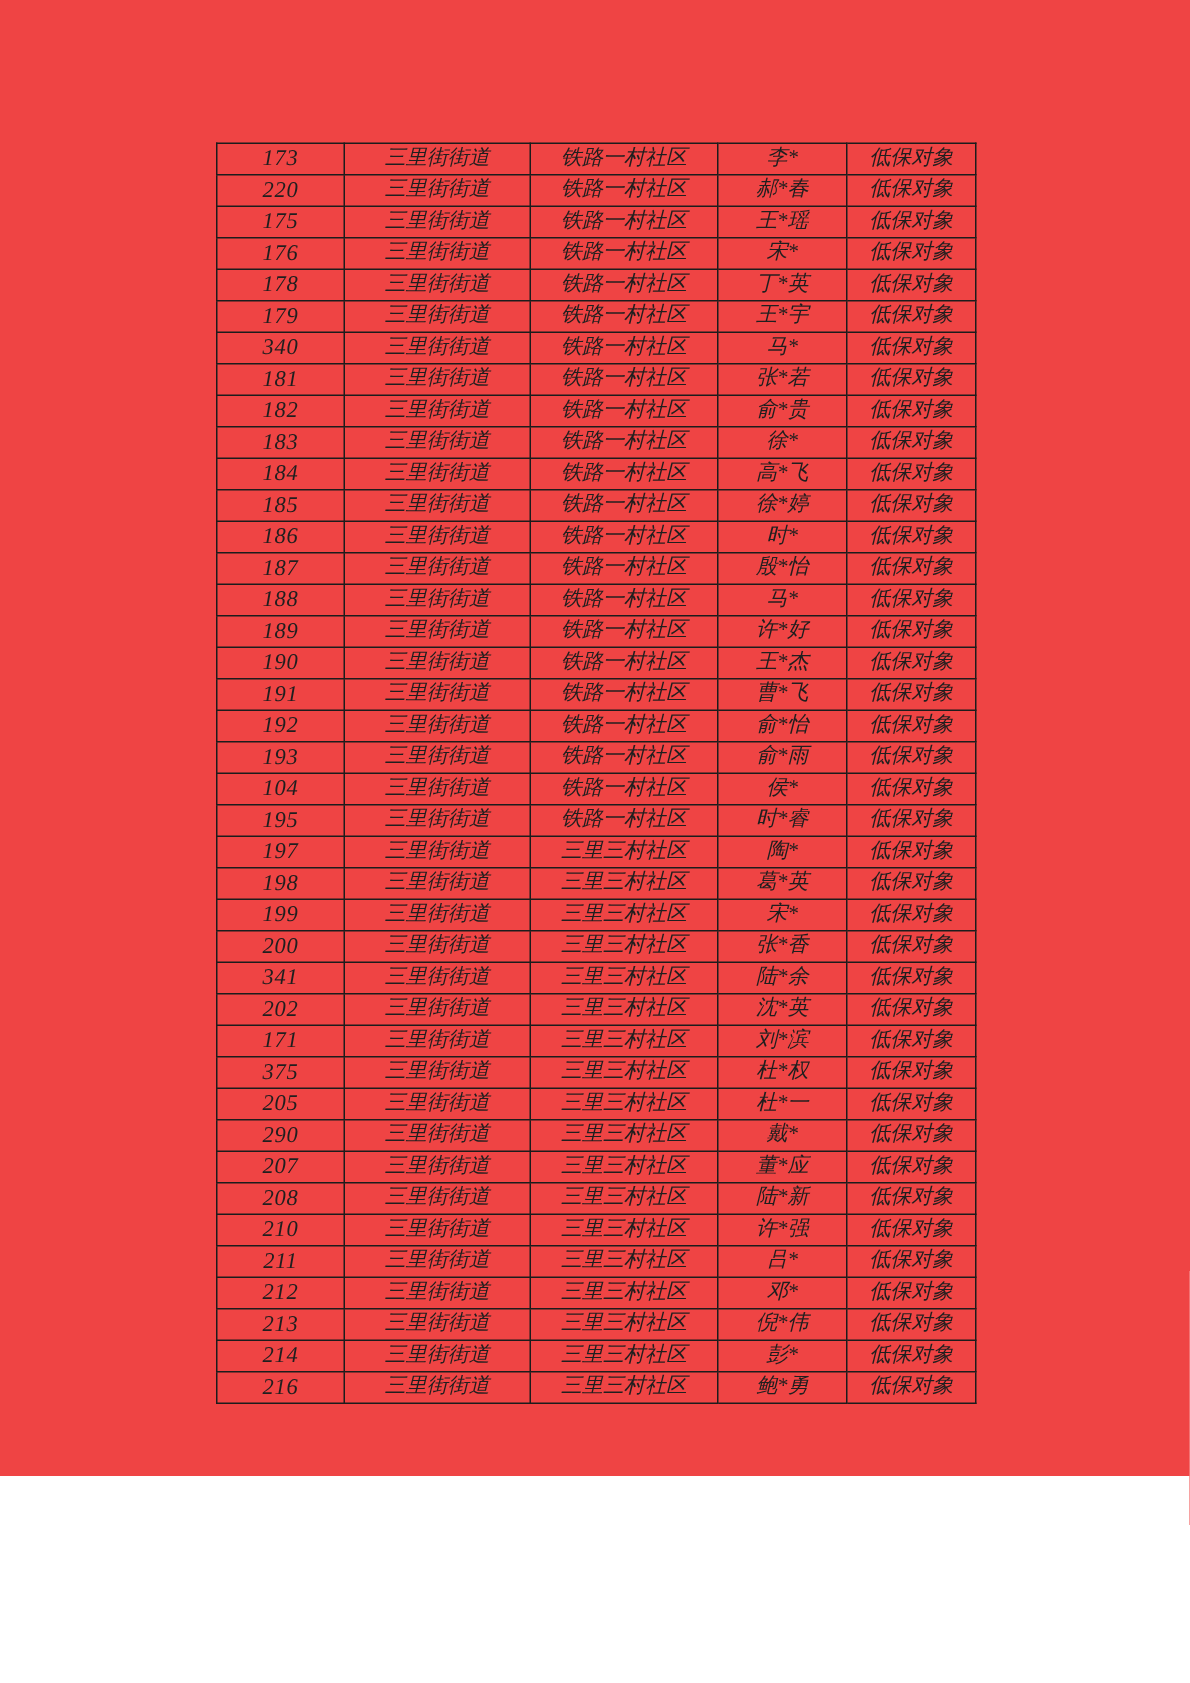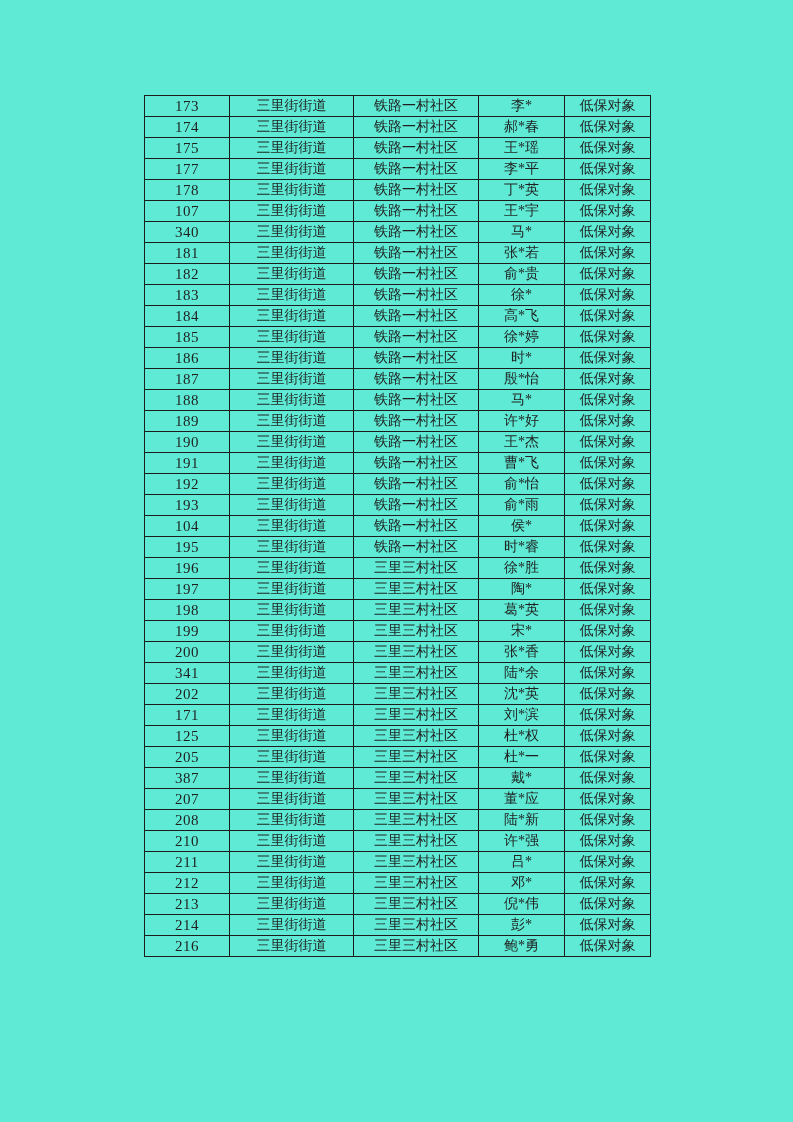--- a/index.html
+++ b/index.html
@@ -12,22 +12,23 @@
     background: #ffffff;
     position: relative;
     font-family: "Liberation Serif", "DejaVu Serif", serif;
     overflow: hidden;
   }
   .page {
     position: absolute;
     left: 0;
     top: 0;
     width: 793px;
-    height: 1122px;
-    background: #5eead4;
+    height: 984px;
+    background: #ef4444;
+    font-style: italic;
   }
   table.data-table {
     position: absolute;
     left: 144px;
     top: 95px;
     width: 506px;
     border-collapse: collapse;
     table-layout: fixed;
     font-family: "Liberation Serif", "DejaVu Serif", serif;
   }
@@ -62,49 +63,49 @@
     </colgroup>
     <tbody id="table-body">
         <tr>
           <td class="col-num">173</td>
           <td>三里街街道</td>
           <td>铁路一村社区</td>
           <td>李*</td>
           <td>低保对象</td>
         </tr>
         <tr>
-          <td class="col-num">174</td>
+          <td class="col-num">220</td>
           <td>三里街街道</td>
           <td>铁路一村社区</td>
           <td>郝*春</td>
           <td>低保对象</td>
         </tr>
         <tr>
           <td class="col-num">175</td>
           <td>三里街街道</td>
           <td>铁路一村社区</td>
           <td>王*瑶</td>
           <td>低保对象</td>
         </tr>
         <tr>
-          <td class="col-num">177</td>
-          <td>三里街街道</td>
-          <td>铁路一村社区</td>
-          <td>李*平</td>
+          <td class="col-num">176</td>
+          <td>三里街街道</td>
+          <td>铁路一村社区</td>
+          <td>宋*</td>
           <td>低保对象</td>
         </tr>
         <tr>
           <td class="col-num">178</td>
           <td>三里街街道</td>
           <td>铁路一村社区</td>
           <td>丁*英</td>
           <td>低保对象</td>
         </tr>
         <tr>
-          <td class="col-num">107</td>
+          <td class="col-num">179</td>
           <td>三里街街道</td>
           <td>铁路一村社区</td>
           <td>王*宇</td>
           <td>低保对象</td>
         </tr>
         <tr>
           <td class="col-num">340</td>
           <td>三里街街道</td>
           <td>铁路一村社区</td>
           <td>马*</td>
@@ -209,27 +210,20 @@
           <td>低保对象</td>
         </tr>
         <tr>
           <td class="col-num">195</td>
           <td>三里街街道</td>
           <td>铁路一村社区</td>
           <td>时*睿</td>
           <td>低保对象</td>
         </tr>
         <tr>
-          <td class="col-num">196</td>
-          <td>三里街街道</td>
-          <td>三里三村社区</td>
-          <td>徐*胜</td>
-          <td>低保对象</td>
-        </tr>
-        <tr>
           <td class="col-num">197</td>
           <td>三里街街道</td>
           <td>三里三村社区</td>
           <td>陶*</td>
           <td>低保对象</td>
         </tr>
         <tr>
           <td class="col-num">198</td>
           <td>三里街街道</td>
           <td>三里三村社区</td>
@@ -265,35 +259,35 @@
           <td>低保对象</td>
         </tr>
         <tr>
           <td class="col-num">171</td>
           <td>三里街街道</td>
           <td>三里三村社区</td>
           <td>刘*滨</td>
           <td>低保对象</td>
         </tr>
         <tr>
-          <td class="col-num">125</td>
+          <td class="col-num">375</td>
           <td>三里街街道</td>
           <td>三里三村社区</td>
           <td>杜*权</td>
           <td>低保对象</td>
         </tr>
         <tr>
           <td class="col-num">205</td>
           <td>三里街街道</td>
           <td>三里三村社区</td>
           <td>杜*一</td>
           <td>低保对象</td>
         </tr>
         <tr>
-          <td class="col-num">387</td>
+          <td class="col-num">290</td>
           <td>三里街街道</td>
           <td>三里三村社区</td>
           <td>戴*</td>
           <td>低保对象</td>
         </tr>
         <tr>
           <td class="col-num">207</td>
           <td>三里街街道</td>
           <td>三里三村社区</td>
           <td>董*应</td>

